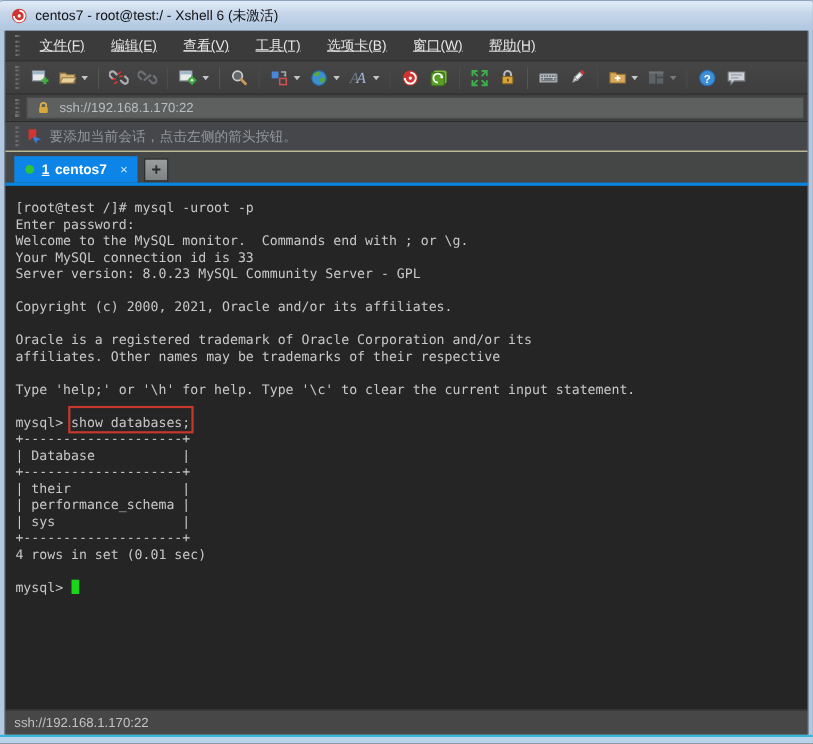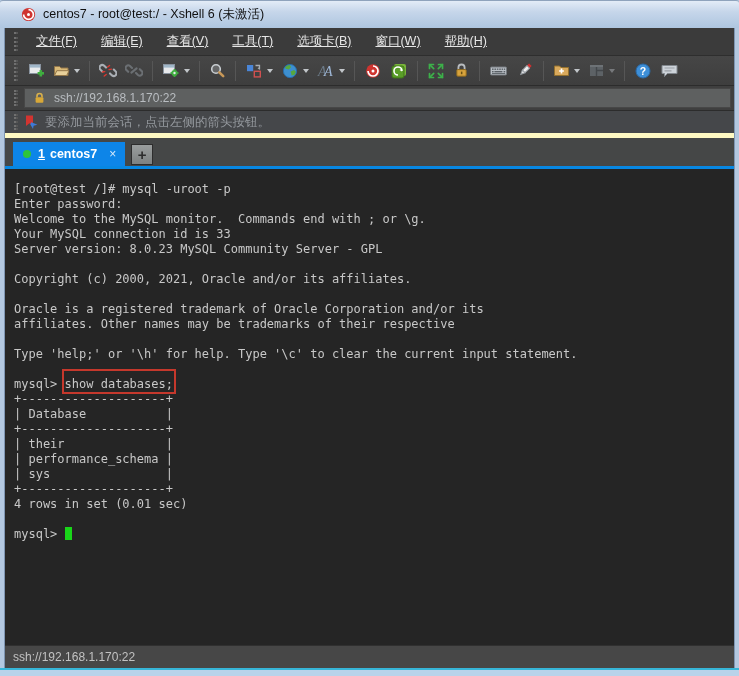--- a/index.html
+++ b/index.html
@@ -7,21 +7,21 @@
   .window {
     position:relative; width:739px; height:676px;
     font-family:"Liberation Sans","DejaVu Sans",sans-serif;
     background:#b3c8e0; overflow:hidden;
   }
   
   .titlebar {
     position:absolute; top:0; left:0; right:0; height:28px;
     background:linear-gradient(180deg,#e3ecf7 0%,#c6d6ea 40%,#aec6e0 100%);
     border-top:1px solid #8fa3bc; border-radius:3px 3px 0 0;
-    display:flex; align-items:center; padding-left:20px;
+    display:flex; align-items:center; padding-left:9px;
   }
   .titlebar .ticon { width:17px; height:17px; margin-right:6px; flex:0 0 auto; }
   .titlebar .ttext { font-size:12.5px; color:#111; white-space:nowrap; }
   
   .content {
     position:absolute; top:28px; left:4px; right:4px; bottom:8px;
     display:flex; flex-direction:column; background:#3c3c3c;
     border-left:1px solid #7e95b2; border-right:1px solid #7e95b2;
   }
   .grip {
@@ -54,21 +54,21 @@
     height:25px; background:#3f3f3f; border-bottom:1px solid #2c2c2c;
     display:flex; align-items:center;
   }
   .address-field {
     flex:1; align-self:stretch; margin:2px 3px 2px 0; background:#5e6060;
     border:1px solid #474747; display:flex; align-items:center; padding-left:8px;
   }
   .address-field .url { color:#b9bdc1; font-size:12px; margin-left:8px; white-space:nowrap; }
   
   .notifybar {
-    height:27px; background:#45474a; border-bottom:5px solid #fef9c3;
+    height:27px; background:#45474a; border-bottom:1px solid #fef9c3;
     display:flex; align-items:center;
   }
   .notifybar .ntext { color:#94989d; font-size:12.5px; margin-left:6px; white-space:nowrap; }
   
   .tabbar { height:28px; background:#454747; display:flex; align-items:flex-end; padding-left:8px; }
   .tab {
     height:24px; background:#0d85e8; display:flex; align-items:center;
     padding:0 9px 0 10px; color:#fff;
   }
   .tab .dot { width:8px; height:8px; border-radius:50%; background:#2ec43a; margin-right:7px; }

